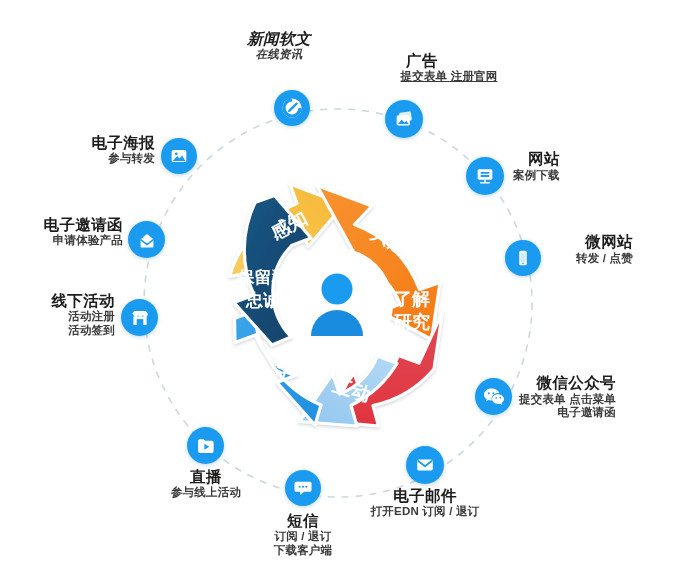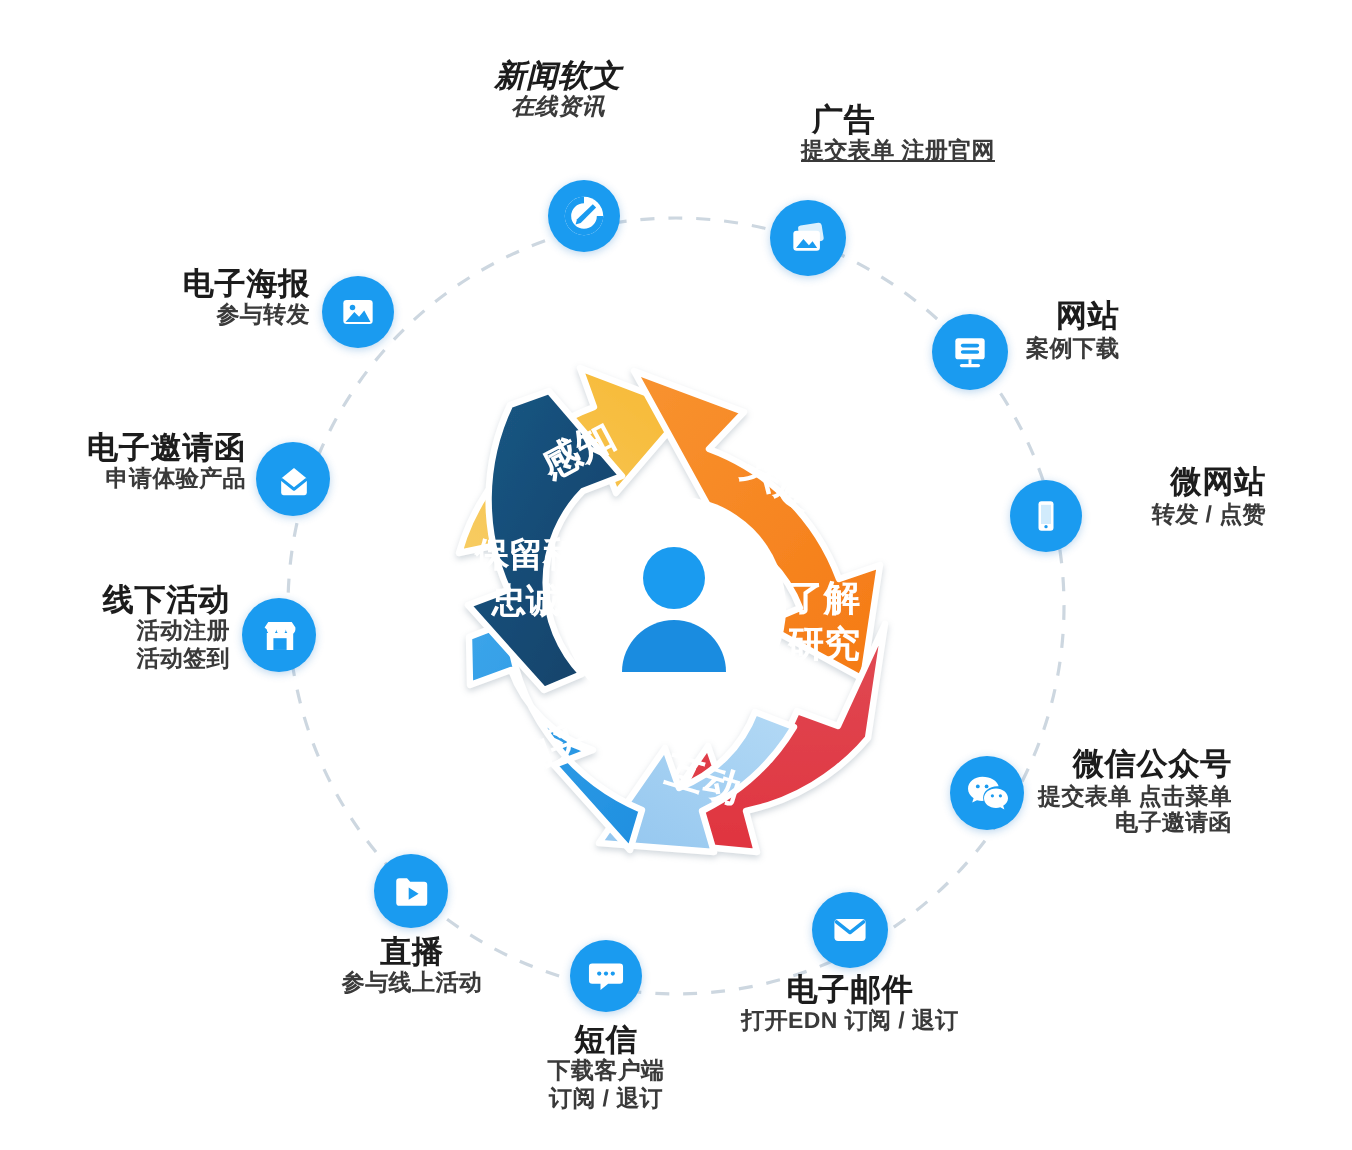--- a/index.html
+++ b/index.html
@@ -255,22 +255,22 @@
     <div class="badge" style="left:285px;top:470px;width:36px;height:36px;">
       <svg width="22" height="22" viewBox="0 0 24 24">
         <path d="M4.5 5.2 h15 a1.8 1.8 0 0 1 1.8 1.8 v7.4 a1.8 1.8 0 0 1 -1.8 1.8 h-6.3 l-4.2 3.4 v-3.4 h-4.5 a1.8 1.8 0 0 1 -1.8 -1.8 v-7.4 a1.8 1.8 0 0 1 1.8 -1.8 z" fill="#fff"></path>
         <circle cx="8.3" cy="10.7" r="1.15" fill="#1a9bf0"></circle>
         <circle cx="12" cy="10.7" r="1.15" fill="#1a9bf0"></circle>
         <circle cx="15.7" cy="10.7" r="1.15" fill="#1a9bf0"></circle>
       </svg>
     </div>
     <div class="lbl center" style="left:233px;top:512px;width:140px;">
       <span class="t">短信</span>
+      <span class="s">订阅 / 退订</span>
       <span class="s">下载客户端</span>
-      <span class="s">订阅 / 退订</span>
     </div>
   </div>
 
   <div class="node">
     <div class="badge" style="left:187px;top:427px;width:37px;height:37px;">
       <svg width="22" height="22" viewBox="0 0 24 24">
         <path d="M3.4 6.2 a1.7 1.7 0 0 1 1.7-1.7 h4.2 l1.7 1.9 h7.6 a1.7 1.7 0 0 1 1.7 1.7 v9.7 a1.7 1.7 0 0 1 -1.7 1.7 h-13.5 a1.7 1.7 0 0 1 -1.7 -1.7 z" fill="#fff"></path>
         <path d="M10.2 9.6 L15.6 12.9 L10.2 16.2 Z" fill="#1a9bf0"></path>
       </svg>
     </div>

